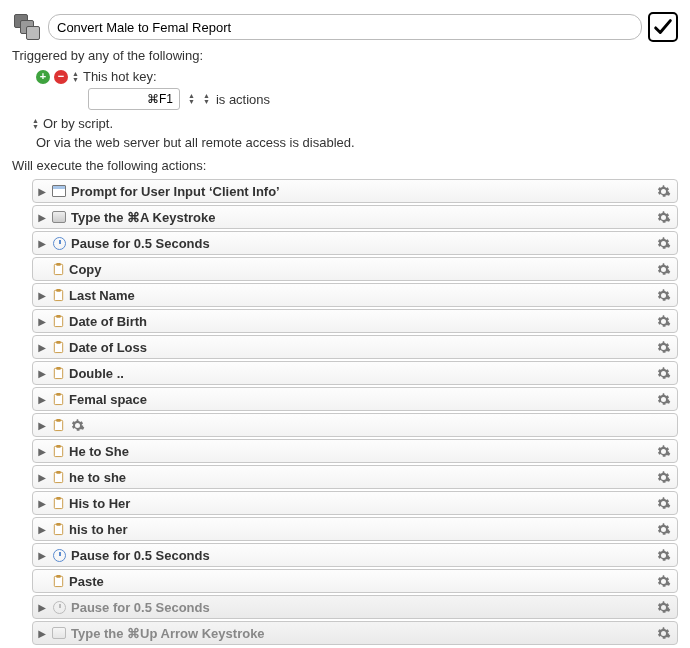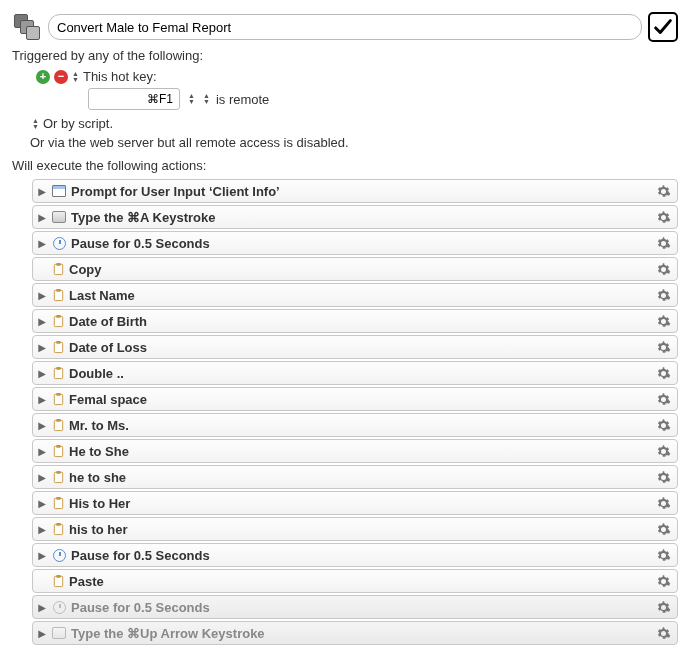--- a/index.html
+++ b/index.html
@@ -82,21 +82,21 @@
   }
   .dd-arrow {
     display:inline-flex; flex-direction:column; font-size:7px; line-height:6px;
     color:#555; padding:0 2px;
   }
   .script-row {
     display:flex; align-items:center; gap:4px;
     margin-left: 20px; margin-bottom:4px;text-align:right;
   }
   .bold { font-weight: 400; }
-  .webserver-row { margin-left: 18px; margin-bottom: 8px; }
+  .webserver-row { margin-left: 24px; margin-bottom: 8px; }
   .actions-list { margin-top: 4px; }
   .action-row {
     display: flex; align-items: center;
     height: 24px;
     padding: 0 6px 0 4px;
     margin: 0 0 2px 20px;
     border: 1px solid #c8c8c8;
     border-radius: 4px;
     background: linear-gradient(#fdfdfd,#f3f3f3);
     gap: 4px;
@@ -168,21 +168,21 @@
   <div class="hotkey-row">
     <input class="hotkey-input" type="text" value="⌘F1" style="">
     <span class="dd-arrow">
         <span>▲</span>
         <span>▼</span>
       </span>
     <span class="updown">
         <span>▲</span>
         <span>▼</span>
       </span>
-    <span class="bold">is remote</span>
+    <span class="bold">is actions</span>
   </div>
   <div class="script-row">
     <span class="updown">
         <span>▲</span>
         <span>▼</span>
       </span>
     <span class="bold">Or by script.</span>
   </div>
   <div class="webserver-row">Or via the web server but all remote access is disabled.</div>
 </div>
@@ -310,21 +310,20 @@
         </svg>
       </span>
     </div>
     <div class="action-row">
       <span class="disclose">▶</span>
       <span class="row-icon ic-clip">
         <svg viewBox="0 0 14 14">
           <use href="#clip-path"></use>
         </svg>
       </span>
-      <span class="row-label">Mr. to Ms.</span>
       <span class="gear">
         <svg viewBox="0 0 24 24">
           <use href="#gear-path"></use>
         </svg>
       </span>
     </div>
     <div class="action-row">
       <span class="disclose">▶</span>
       <span class="row-icon ic-clip">
         <svg viewBox="0 0 14 14">

